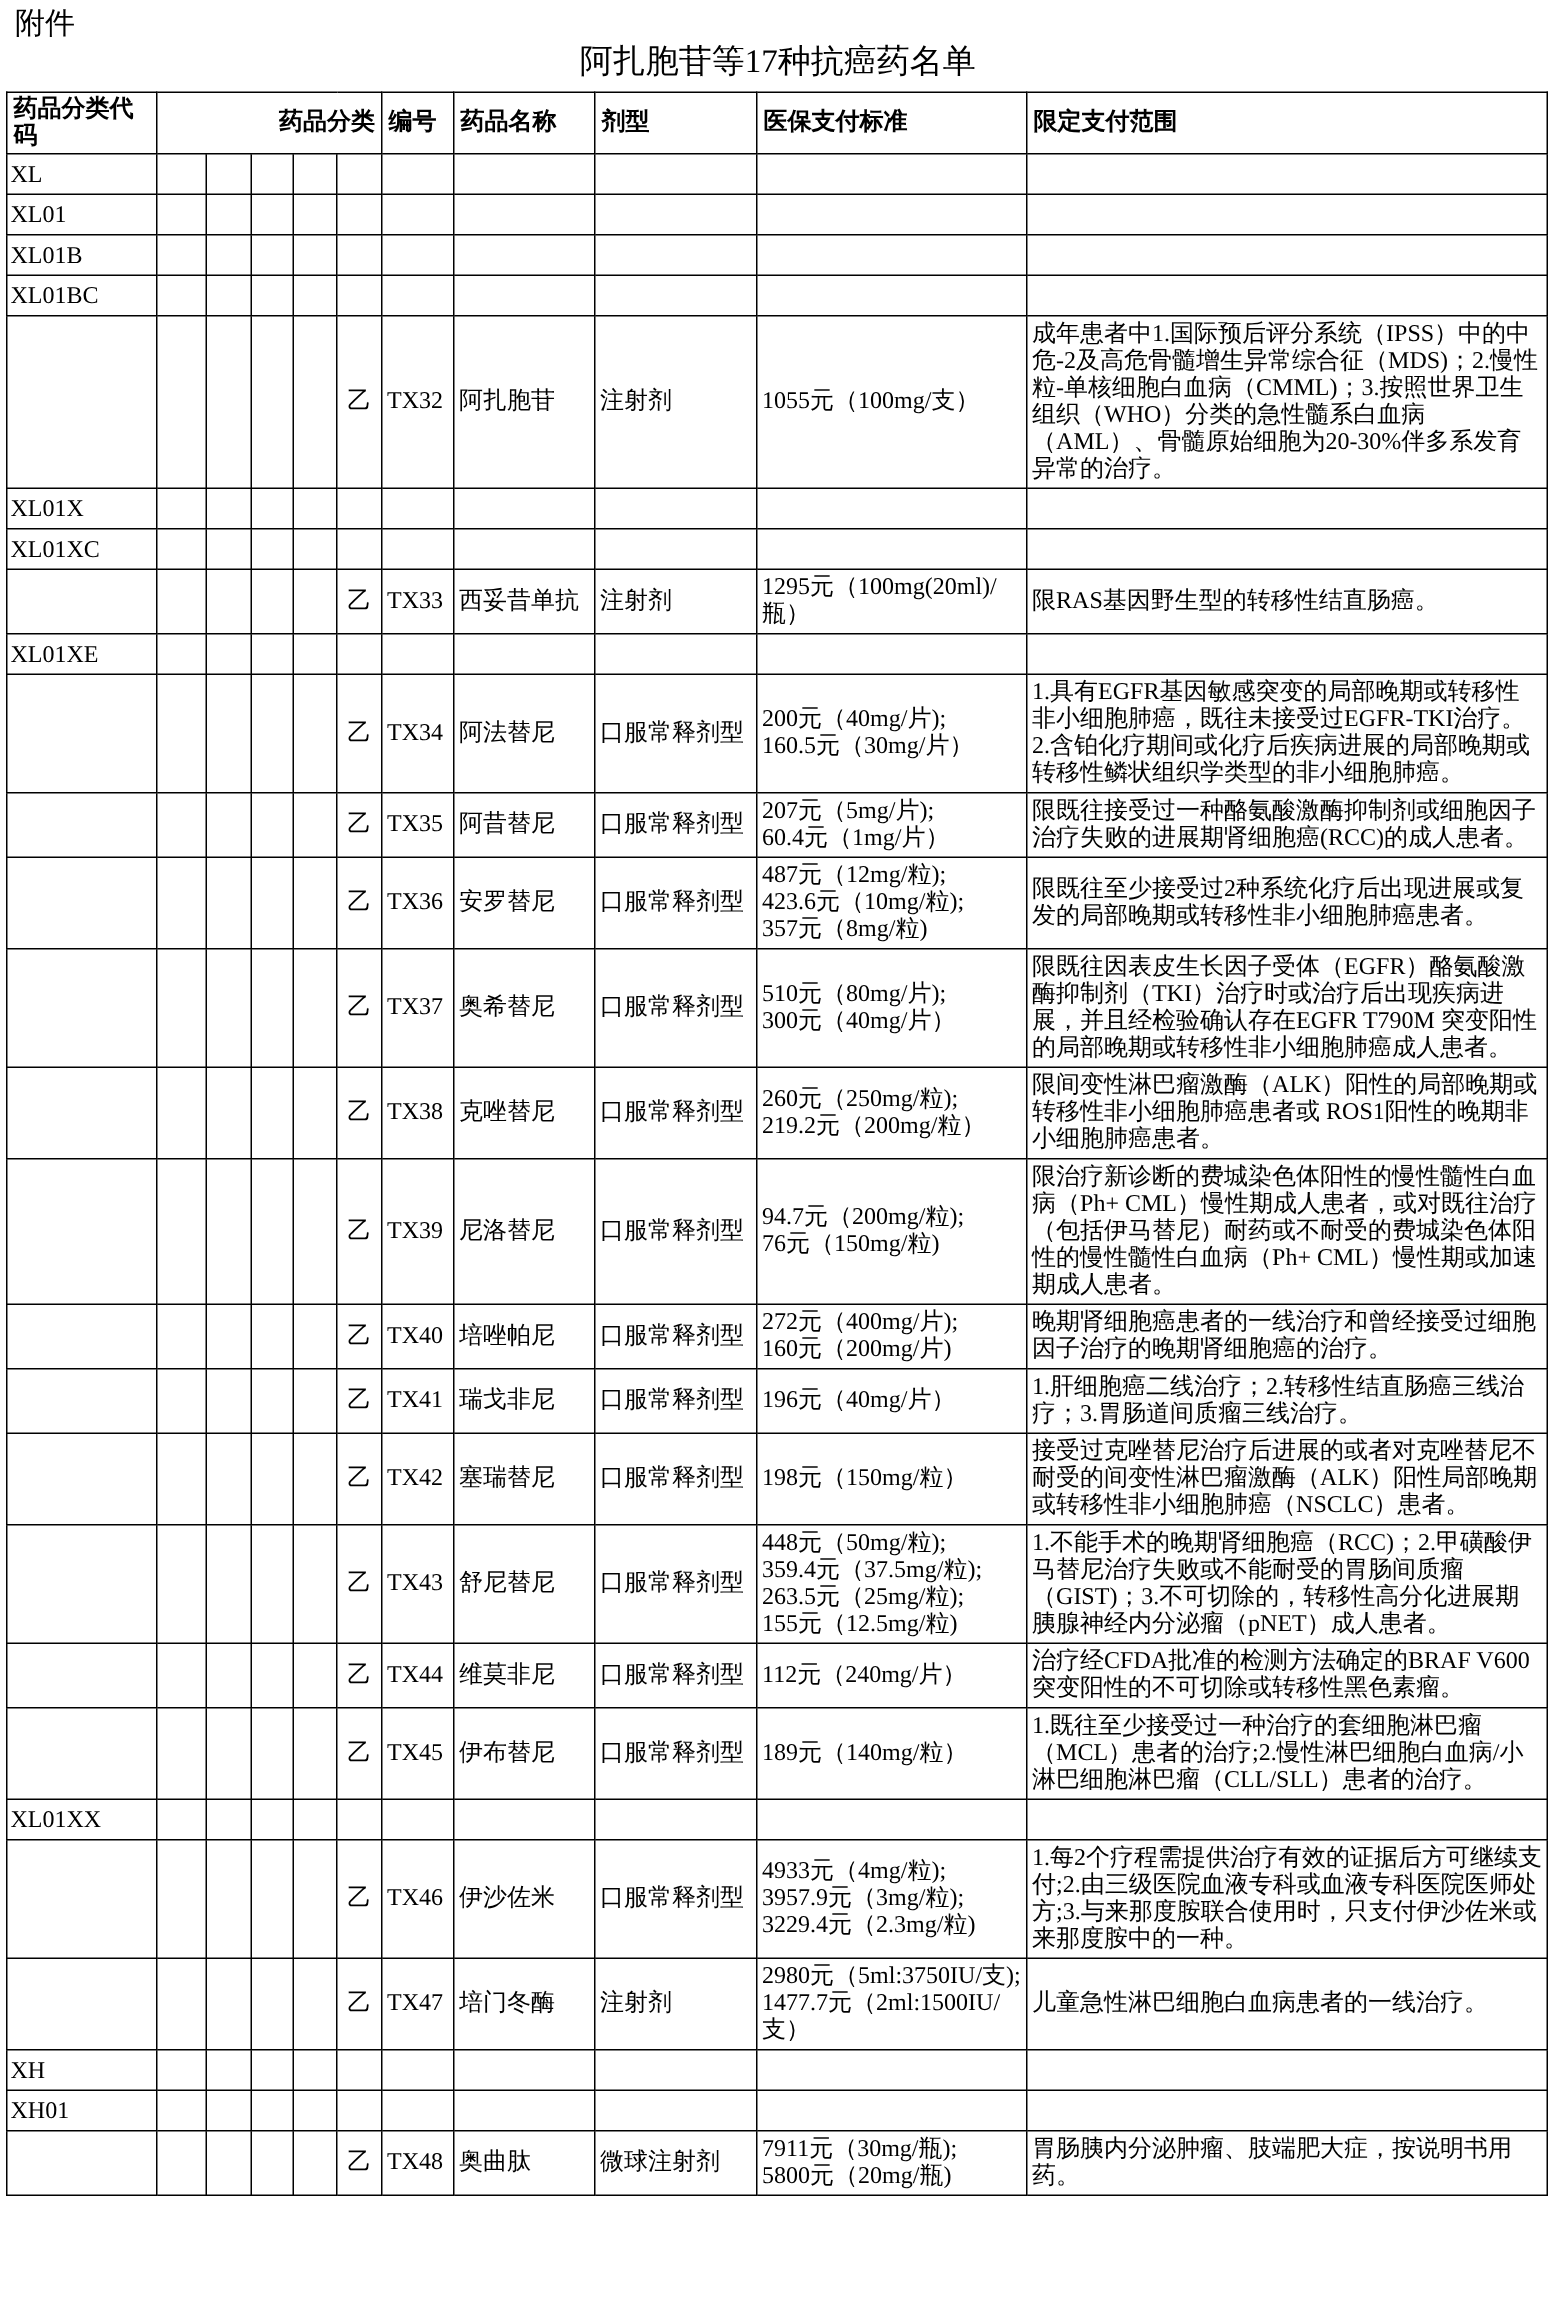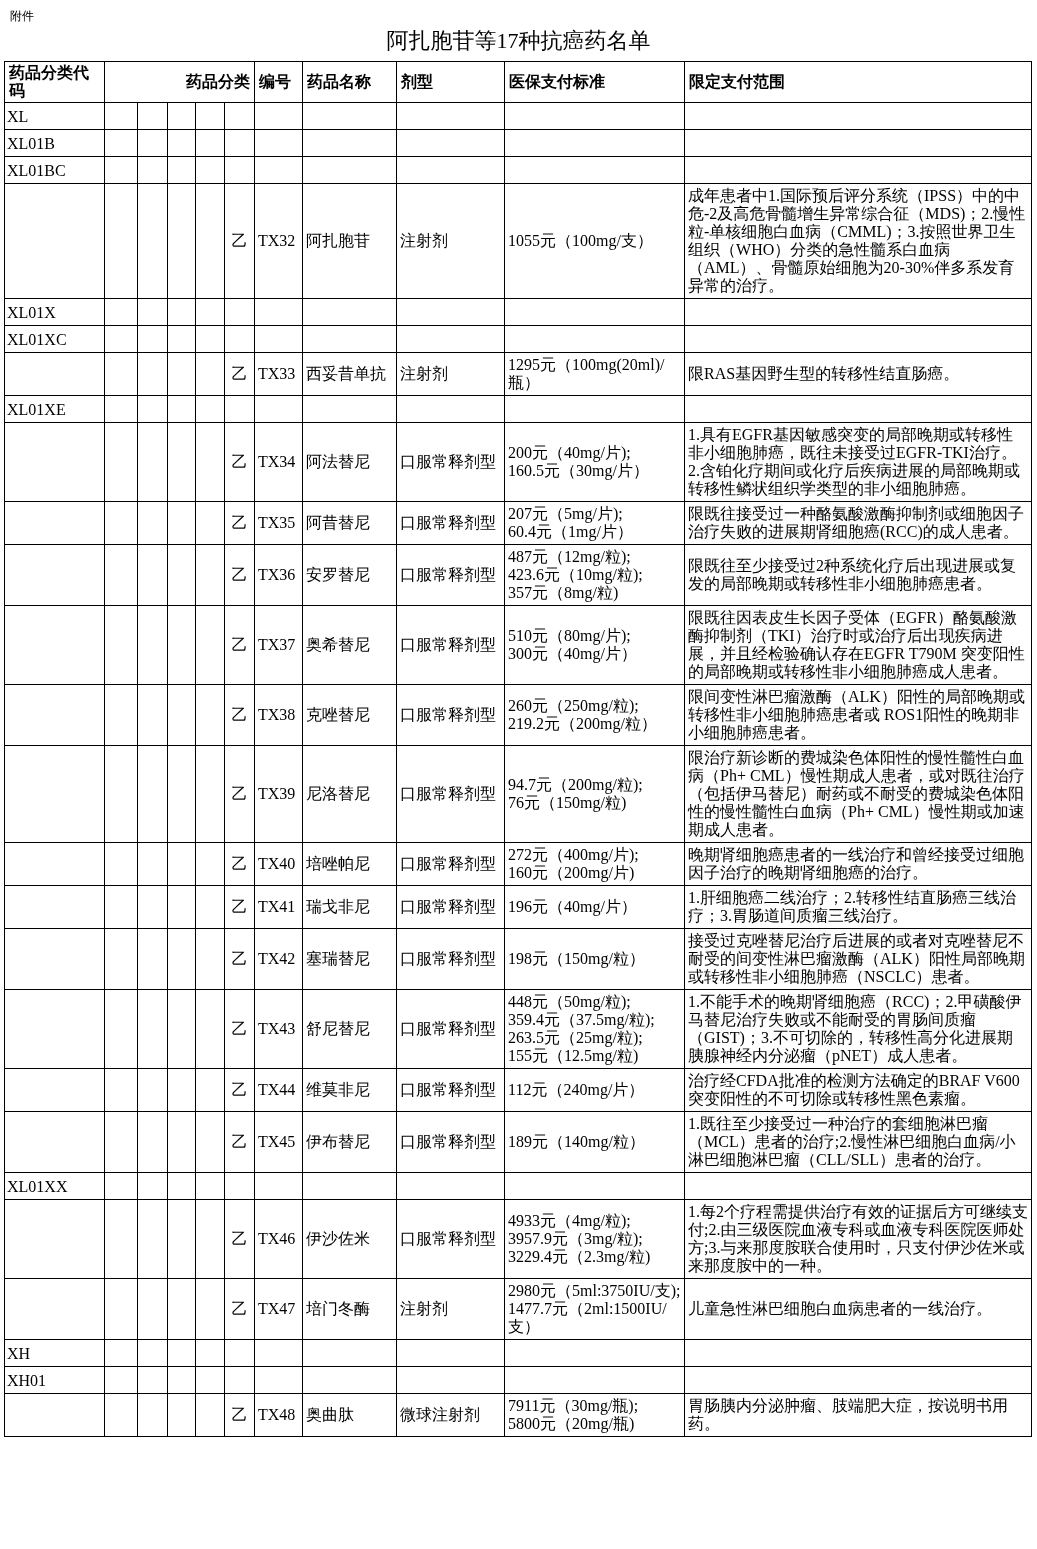--- a/index.html
+++ b/index.html
@@ -6,21 +6,21 @@
     margin: 0;
     padding: 0;
     background: #ffffff;
     color: #000000;
   }
   body {
     width: 1037px;
     font-family: "Liberation Serif", "DejaVu Serif", serif;
   }
   .attachment {
-    font-size: 12px;
+    font-size: 20px;
     padding: 7px 0 0 10px;
     line-height: 18px;
   }
   .page-title {
     font-size: 22px;
     font-weight: normal;
     text-align: center;
     margin: 3px 0 7px 0;
     line-height: 26px;
   }
@@ -103,20 +103,33 @@
         <td class="subcol"></td>
         <td class="subcol"></td>
         <td class="subcol"></td>
         <td class="number-cell"></td>
         <td class="name-cell"></td>
         <td class="form-cell"></td>
         <td class="price-cell"></td>
         <td class="scope-cell"></td>
       </tr>
       <tr class="classification-row">
+        <td class="code-cell"><span>XL01</span></td>
+        <td class="subcol"></td>
+        <td class="subcol label-cell"><span class="overflow-label">抗肿瘤药</span></td>
+        <td class="subcol"></td>
+        <td class="subcol"></td>
+        <td class="subcol"></td>
+        <td class="number-cell"></td>
+        <td class="name-cell"></td>
+        <td class="form-cell"></td>
+        <td class="price-cell"></td>
+        <td class="scope-cell"></td>
+      </tr>
+      <tr class="classification-row">
         <td class="code-cell"><span>XL01B</span></td>
         <td class="subcol"></td>
         <td class="subcol"></td>
         <td class="subcol label-cell"><span class="overflow-label">抗代谢药</span></td>
         <td class="subcol"></td>
         <td class="subcol"></td>
         <td class="number-cell"></td>
         <td class="name-cell"></td>
         <td class="form-cell"></td>
         <td class="price-cell"></td>

